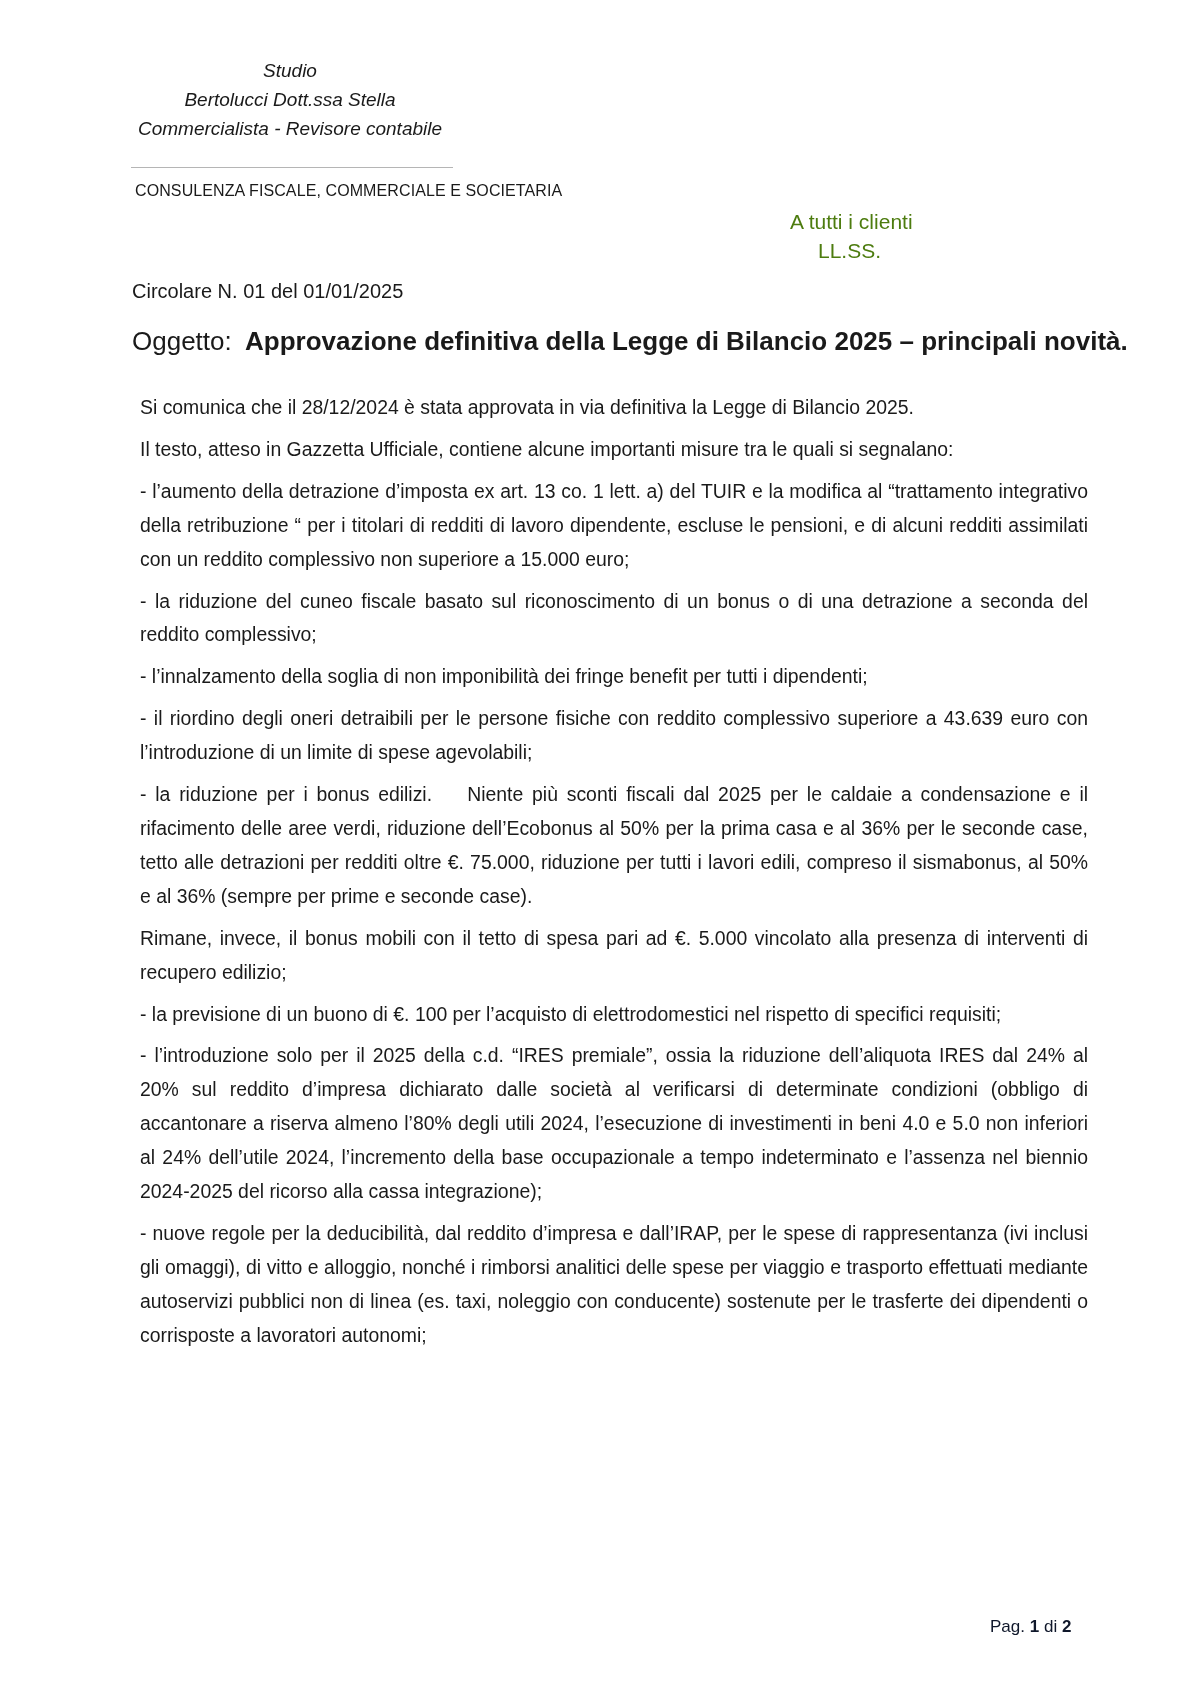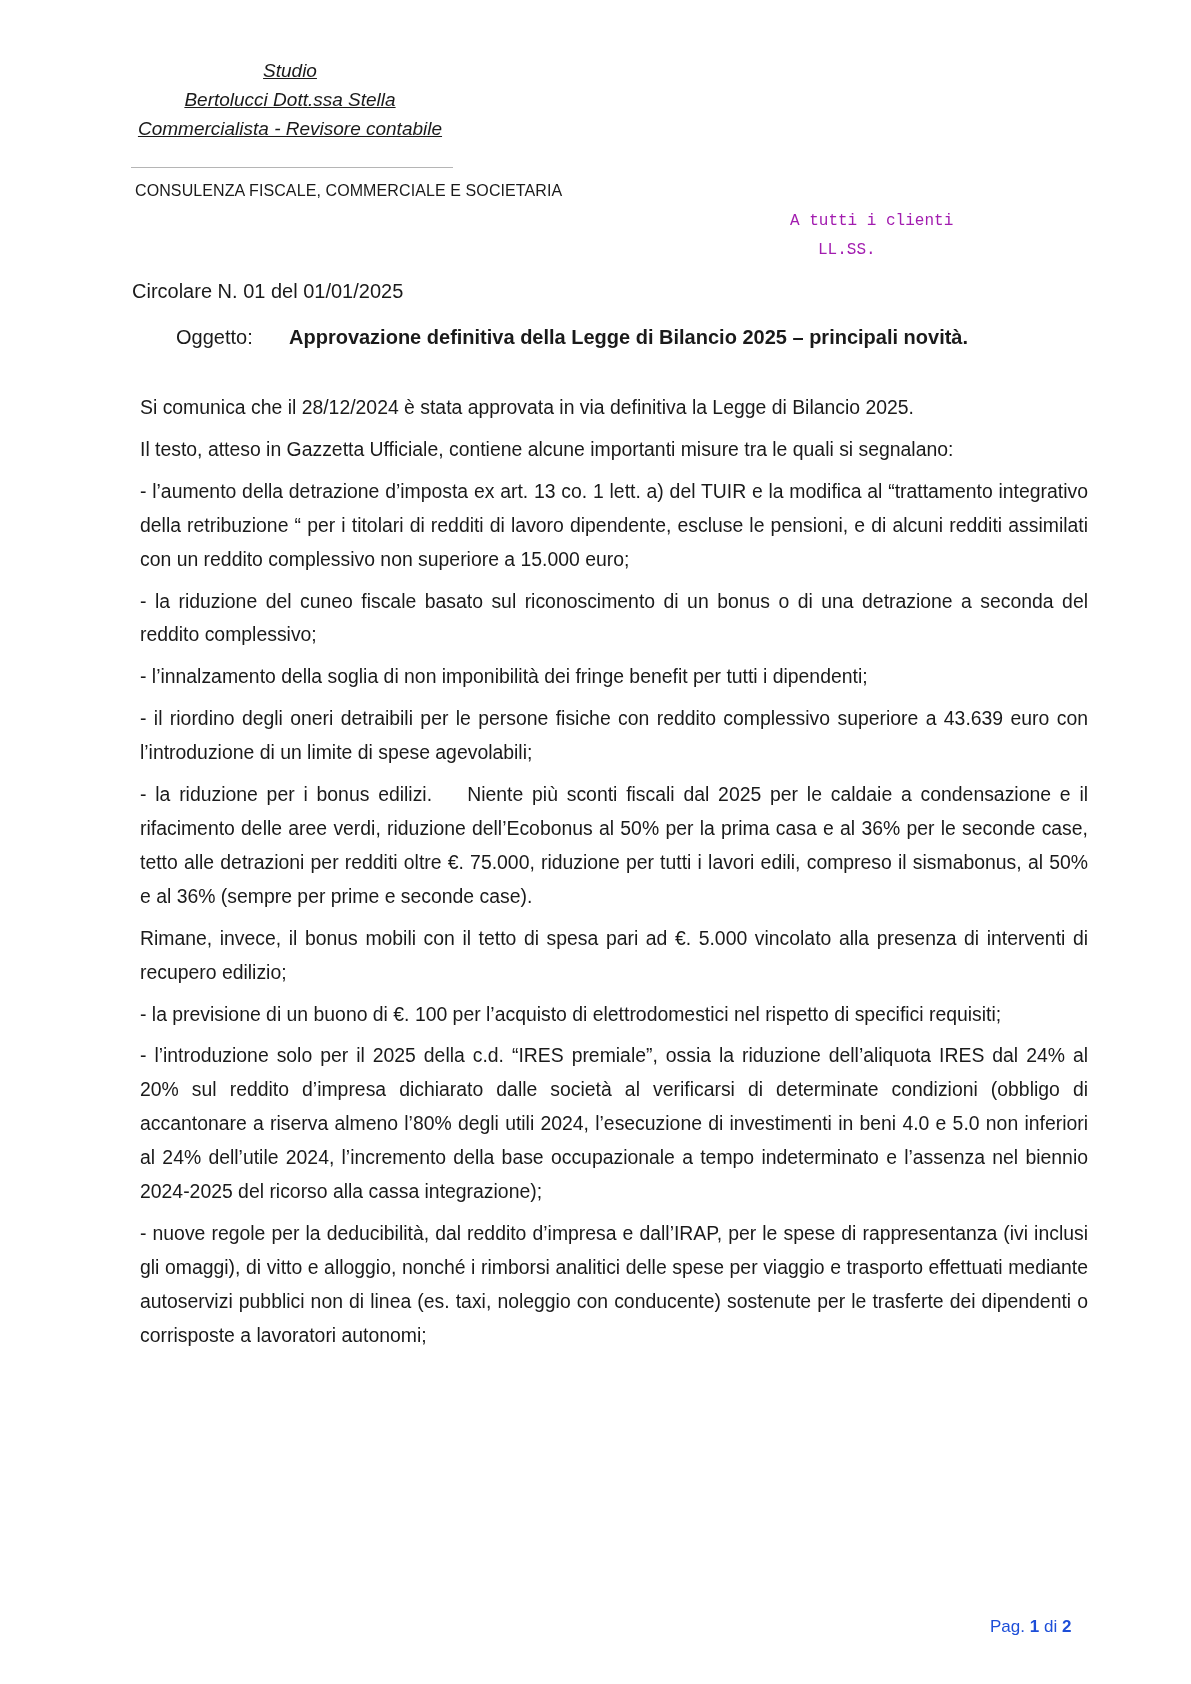--- a/index.html
+++ b/index.html
@@ -20,61 +20,59 @@
       left: 120px;
       top: 56px;
       width: 340px;
       font-family: "Liberation Sans", sans-serif;
       font-style: italic;
       font-size: 19px;
       line-height: 29px;
       text-align: center;
       color: #1a1a1a;
     }
-    .letterhead .line { display: block; text-decoration: underline; }
+    .letterhead .line { display: block; }
     .letterhead-rule {
       position: absolute;
       left: 131px;
       top: 167px;
       width: 322px;
       border-top: 1px solid #b5b5b5;
     }
     .tagline {
       position: absolute;
       left: 135px;
       top: 182px;
       font-size: 16px;
       letter-spacing: 0.1px;
       color: #1a1a1a;
     }
     .recipients {
       position: absolute;
       left: 790px;
       top: 207px;
-      font-size: 16px;
+      font-size: 21px;
       line-height: 29px;
-      color: #a21caf;
-      font-family: Liberation Mono, monospace;
+      color: #4d7c0f;
     }
     .recipients .r2 { padding-left: 28px; display: block; }
     .circolare {
       position: absolute;
       left: 132px;
       top: 280px;
       font-size: 20px;
       color: #1a1a1a;
     }
     .oggetto {
       position: absolute;
       left: 132px;
       top: 326px;
-      font-size: 20px;
+      font-size: 26px;
       color: #1a1a1a;
       white-space: nowrap;
-      margin-left: 44px;
     }
     .oggetto .label { display: inline-block; width: 113px; }
     .oggetto .subject { font-weight: bold; }
     .body-text {
       position: absolute;
       left: 132px;
       top: 383px;
       width: 964px;
       font-size: 19.4px;
       line-height: 33.9px;
@@ -82,21 +80,21 @@
       text-align: justify;
     }
     .body-text p {
       margin: 8px;
     }
     .page-number {
       position: absolute;
       left: 990px;
       top: 1617px;
       font-size: 17px;
-      color: #1d4ed8;
+      color: #0f172a;
     }
     .page-number b { font-weight: bold; }
   </style>
 </head>
 <body>
 
 <div class="letterhead">
   <span class="line">Studio</span>
   <span class="line">Bertolucci Dott.ssa Stella</span>
   <span class="line">Commercialista - Revisore contabile</span>

